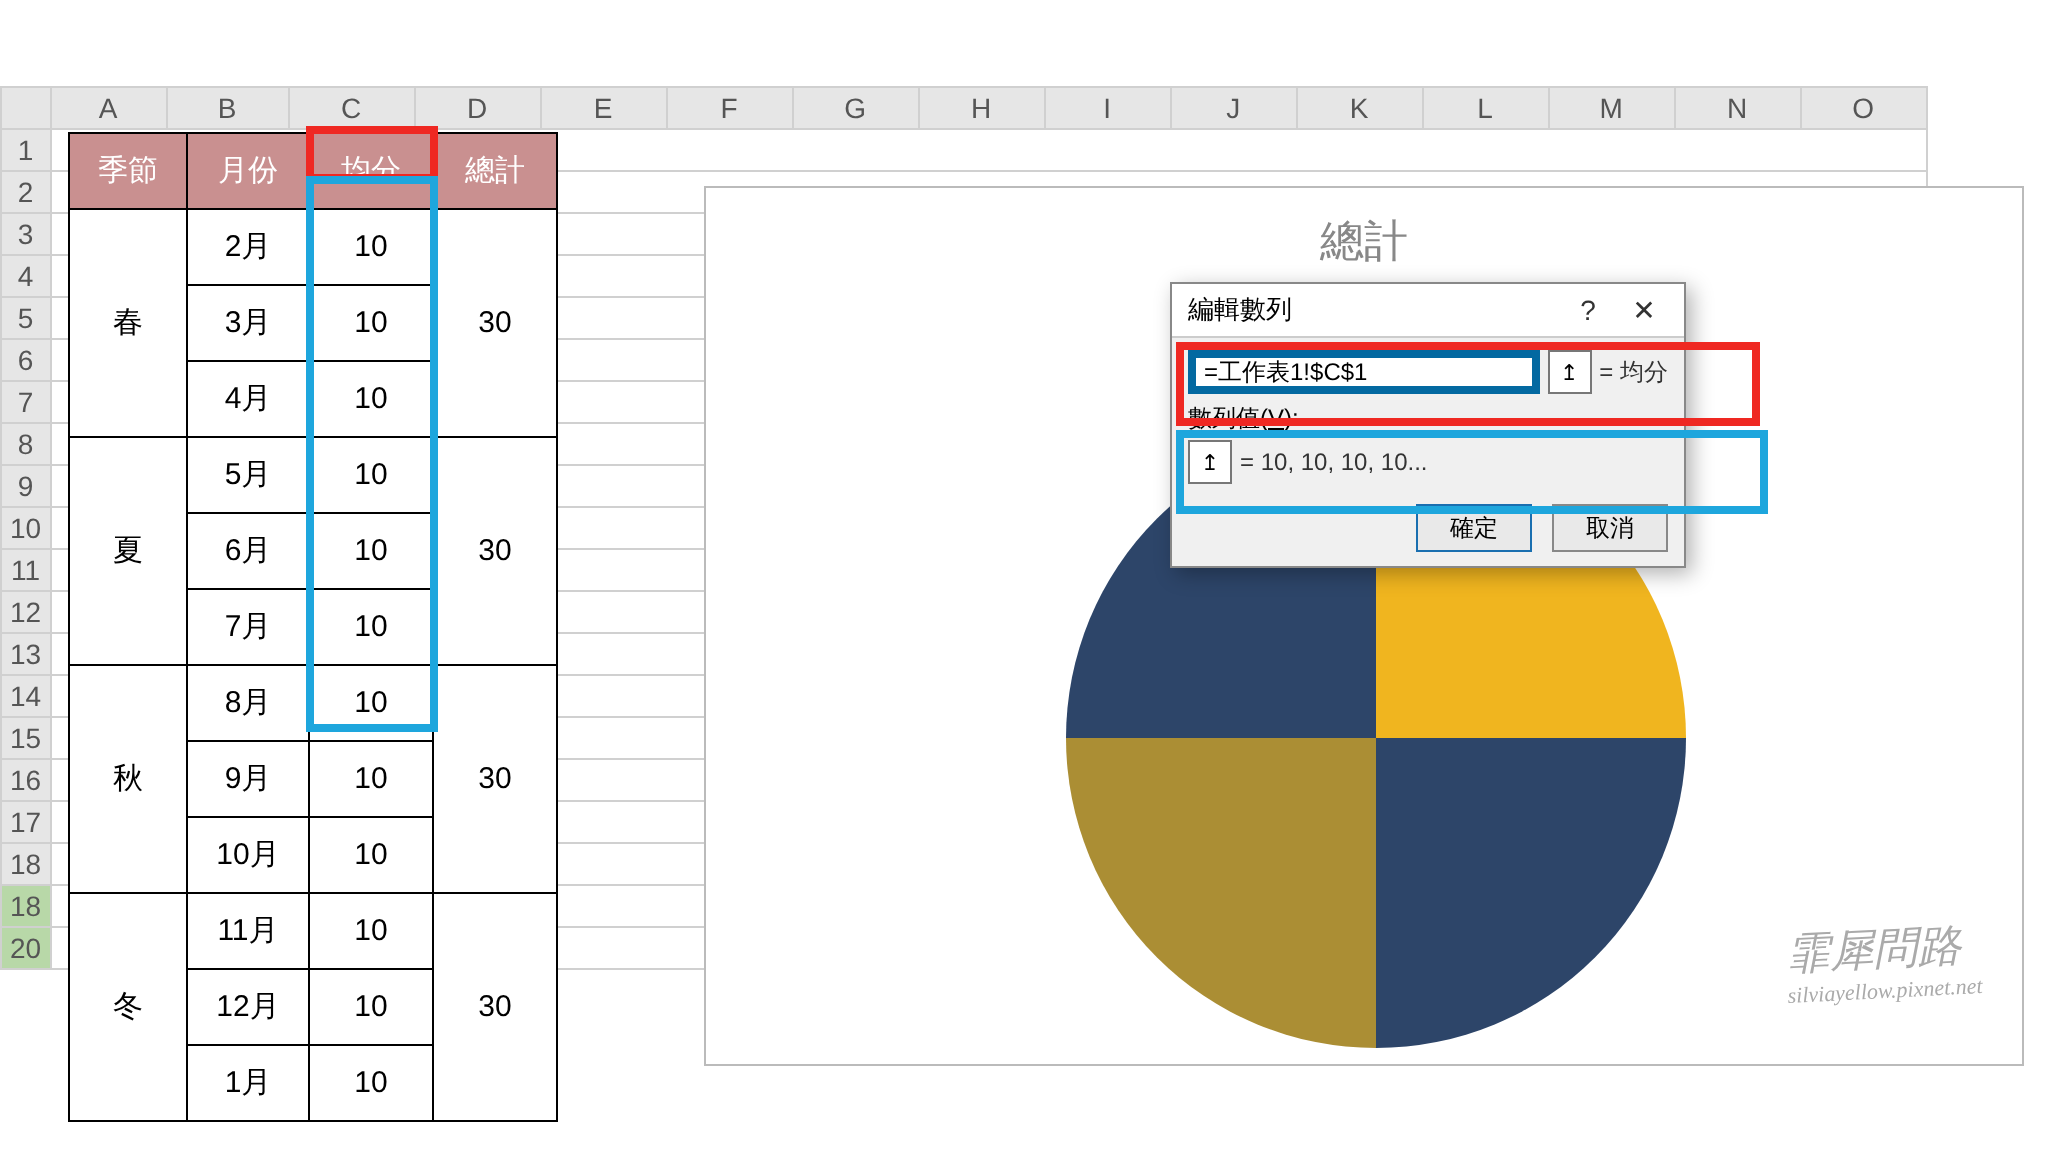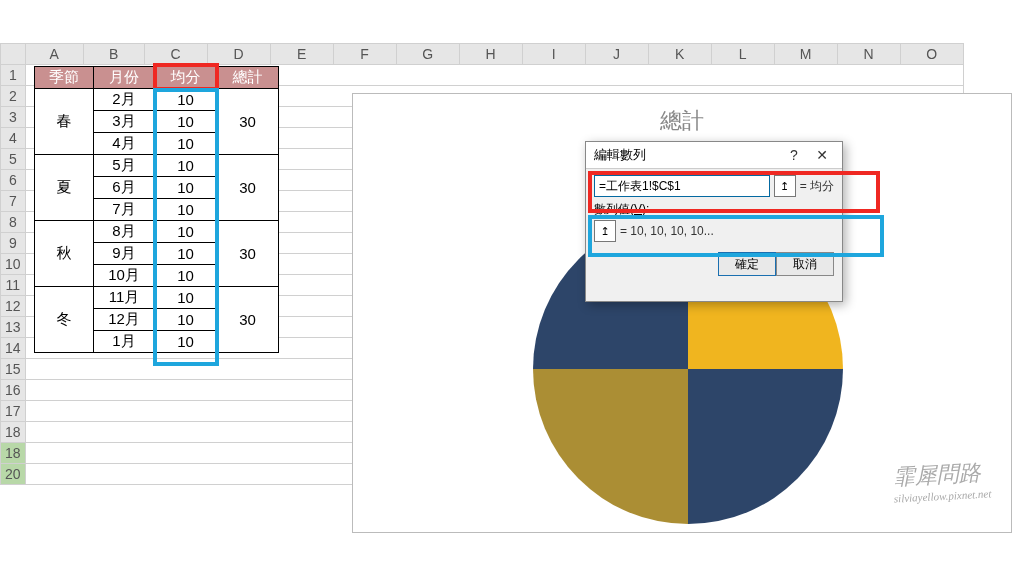--- a/index.html
+++ b/index.html
@@ -36,21 +36,21 @@
   .dt {
     position:absolute;
     left:34px; top:66px;
     border-collapse: collapse;
     font-size: 15px;
   }
   .dt td, .dt th {
     border: 1px solid #000;
     text-align: center;
     padding: 0;
-    height: 22px;
+    height: 38px;
     background:#fff;
     color:#000;
   }
   .dt th { background:#c99090; color:#fff; font-weight:normal; }
   .dt .wA{width:59px;} .dt .wB{width:61px;} .dt .wC{width:62px;} .dt .wD{width:62px;}
 
   
   .hl-red {
     position:absolute;
     border:4px solid #ef2822;
@@ -124,32 +124,32 @@
   }
   .dlg-title .t { flex:1; }
   .dlg-title .btn { width:28px; text-align:center; font-size:14px; color:#333; cursor:default;}
   .dlg-body { padding:6px 8px 10px 8px; }
   .dlg label { display:block; margin:4px 0 2px; font-size:12px; }
   .dlg label u { text-decoration:underline; }
   .fld {
     display:flex; align-items:center; gap:4px;
   }
   .fld input {
-    flex:1; height:22px; border:1px solid #0369a1;
+    flex:1; height:22px; border:4px solid #0369a1;
     background:#fff; font-size:12px; padding:0 4px;
   }
   .fld .collapse {
     width:22px; height:22px; border:1px solid #777;
     display:flex; align-items:center; justify-content:center;
     background:#fff; font-size:11px;
   }
   .fld .prev { font-size:12px; color:#333; min-width:0; white-space:nowrap;}
   .dlg-btns {
-    display:flex; justify-content:flex-end; 
-    padding:0 8px 25px;
+    display:flex; justify-content:flex-end; gap:10px;
+    padding:0 8px 7px;
   }
   .dlg-btns button {
     width:58px; height:24px;
     background:#e9e9e9; border:1px solid #888;
     font-size:12px; color:#000;
   }
   .dlg-btns button.primary { border:1.5px solid #1a6fb0; }
 
 </style>
 </head>

